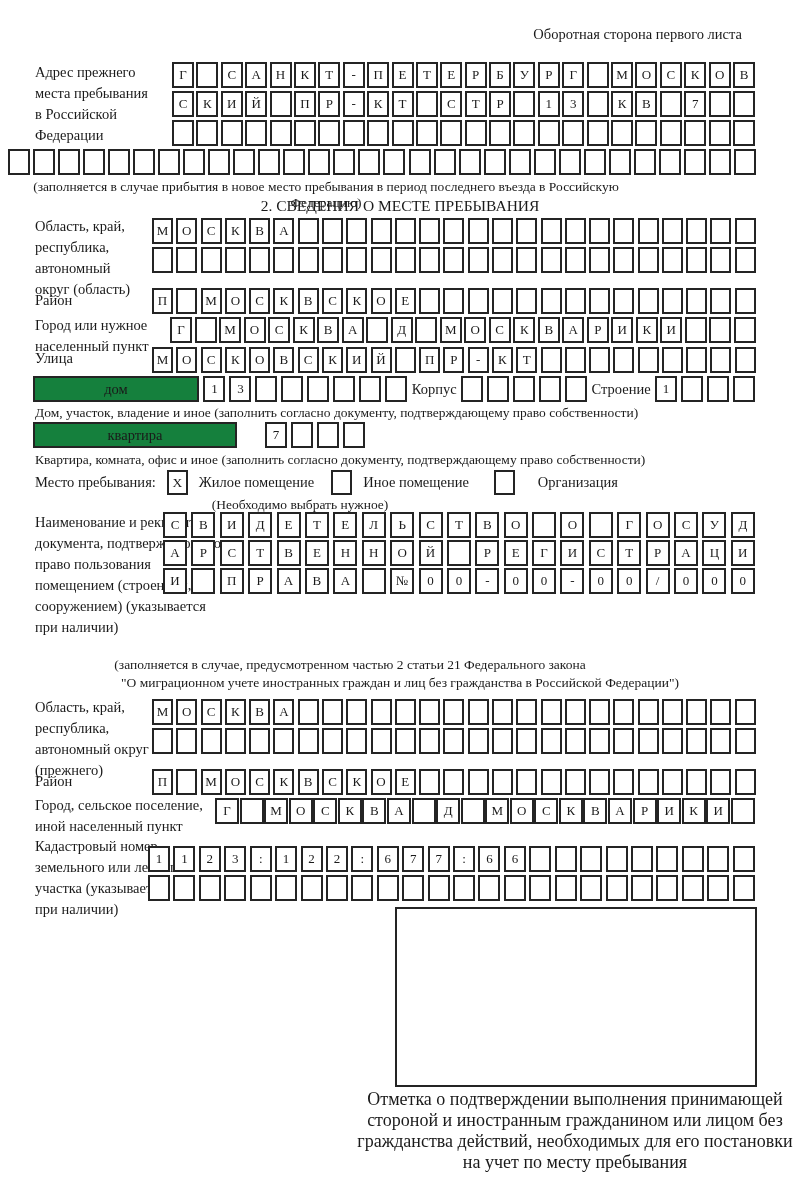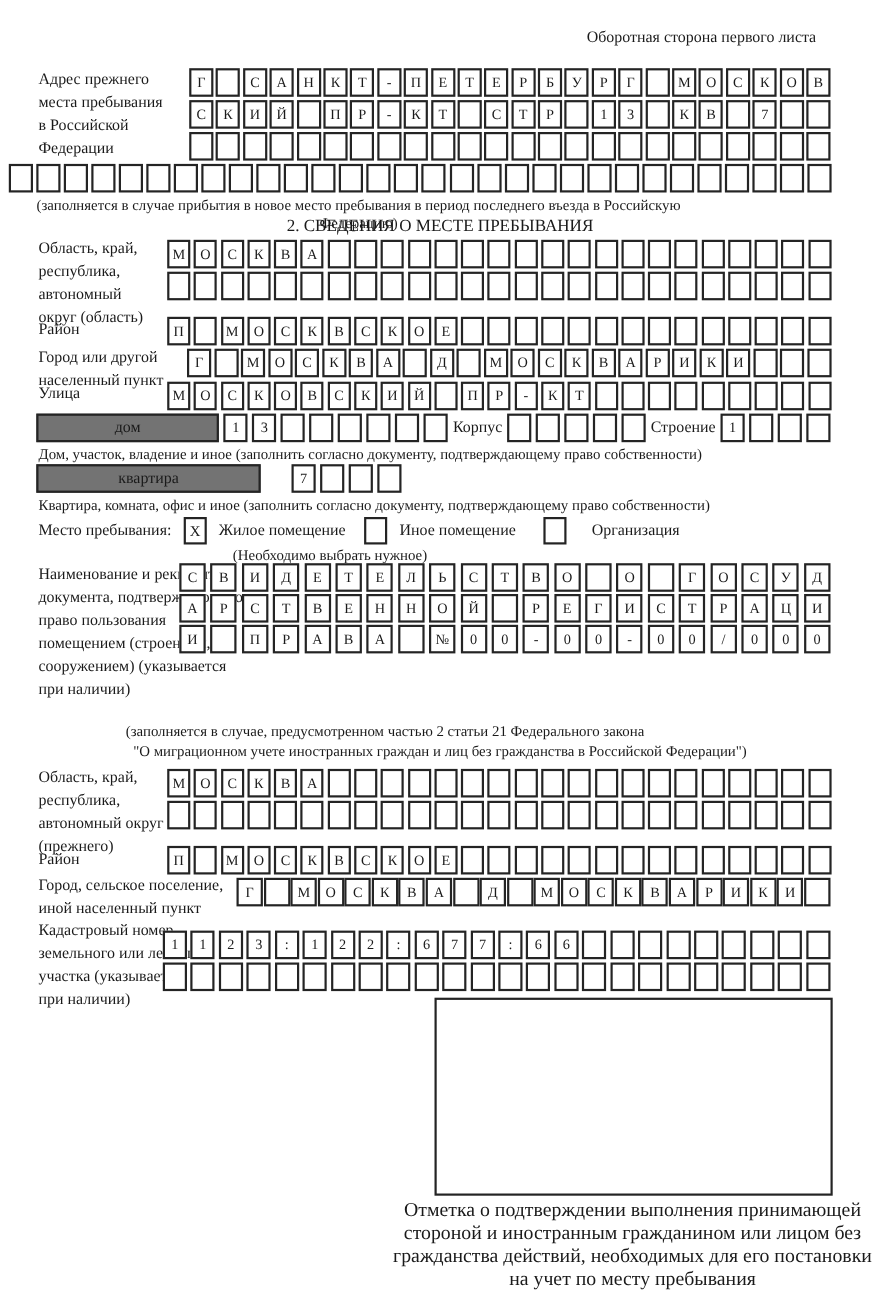--- a/index.html
+++ b/index.html
@@ -8,21 +8,21 @@
   .lbl{position:absolute;font-size:14.5px;line-height:21px;}
   .note{position:absolute;font-size:13.5px;text-align:center;}
   .heading{position:absolute;width:800px;text-align:center;font-weight:normal;font-size:15.5px;}
   .cellrow{position:absolute;display:flex;justify-content:space-between;}
   .cellgroup{display:flex;gap:4px;flex:none;}
   .cell{box-sizing:border-box;flex:none;width:22px;height:26px;border:2px solid #242424;
         display:flex;align-items:center;justify-content:center;font-size:13px;background:#fff;}
   .c21 .cell{width:21px;}
   .wide .cell{width:24px;}
   .labelbox{box-sizing:border-box;border:2px solid #242424;height:26px;display:flex;
-        align-items:center;justify-content:center;font-size:14.5px;flex:none;background:#737373;}
+        align-items:center;justify-content:center;font-size:14.5px;flex:none;background:#15803d;}
   .inlinetxt{font-size:14.5px;flex:none;}
   .comprow{position:absolute;display:flex;align-items:center;}
   .chk{box-sizing:border-box;width:21px;height:25px;border:2px solid #242424;display:flex;
         align-items:center;justify-content:center;font-size:13.5px;flex:none;background:#fff;}
   .stampbox{position:absolute;border:2px solid #242424;background:#fff;}
   .centerblock{position:absolute;text-align:center;font-size:18px;line-height:21px;}
 </style>
 </head>
 <body>
 
@@ -236,21 +236,21 @@
       <div class="cell"></div>
       <div class="cell"></div>
       <div class="cell"></div>
       <div class="cell"></div>
       <div class="cell"></div>
       <div class="cell"></div>
       <div class="cell"></div>
     </div>
 
   <div class="lbl" style="left:35px;top:315px;">
-    <div>Город или другой</div>
+    <div>Город или нужное</div>
     <div>населенный пункт</div>
   </div>
   <div class="cellrow" style="left:170px;top:317px;width:586px;">
       <div class="cell">Г</div>
       <div class="cell"></div>
       <div class="cell">М</div>
       <div class="cell">О</div>
       <div class="cell">С</div>
       <div class="cell">К</div>
       <div class="cell">В</div>

